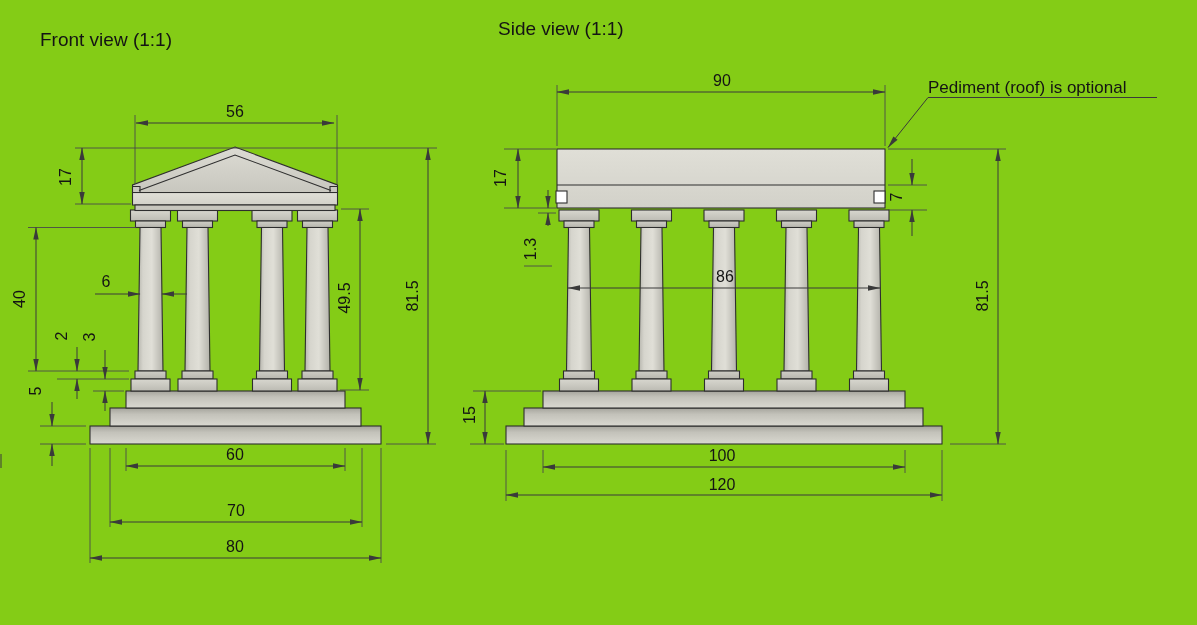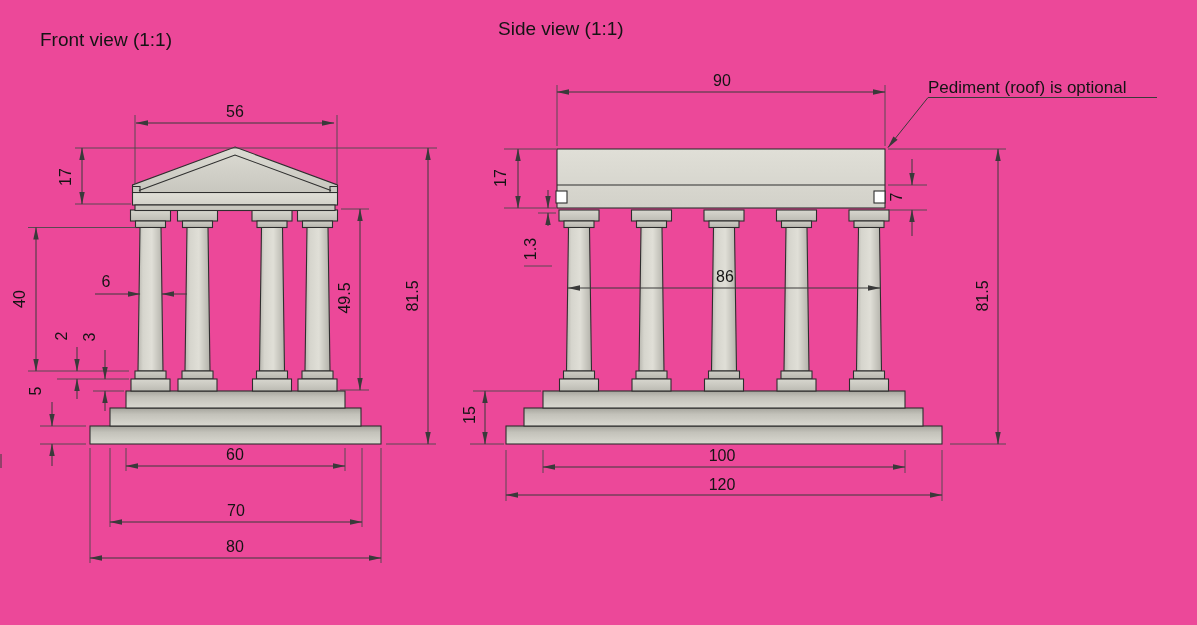--- a/index.html
+++ b/index.html
@@ -1,16 +1,16 @@
 <!DOCTYPE html>
 <html><head>
 <meta charset="utf-8">
 <style>
   html,body{margin:0;padding:0;background:#fff;}
-  #stage{position:relative;width:1197px;height:625px;background:#ec4899;overflow:hidden;
+  #stage{position:relative;width:1197px;height:625px;background:#84cc16;overflow:hidden;
          font-family:"Liberation Sans",sans-serif;}
   svg{position:absolute;left:0;top:0;}
   .s{stroke:#2e2e2e;stroke-width:1.1;}
   .sf{stroke:#2e2e2e;stroke-width:1.1;fill:none;}
   .dim{stroke:#3a3a3a;stroke-width:1;fill:none;}
   .ext{stroke:#4a4a4a;stroke-width:0.9;fill:none;}
   text{fill:#141414;}
   .dt{font-size:16px;font-family:"Liberation Sans",sans-serif;}
   .title{font-size:19px;font-family:"Liberation Sans",sans-serif;}
   .note{font-size:17px;font-family:"Liberation Sans",sans-serif;}

